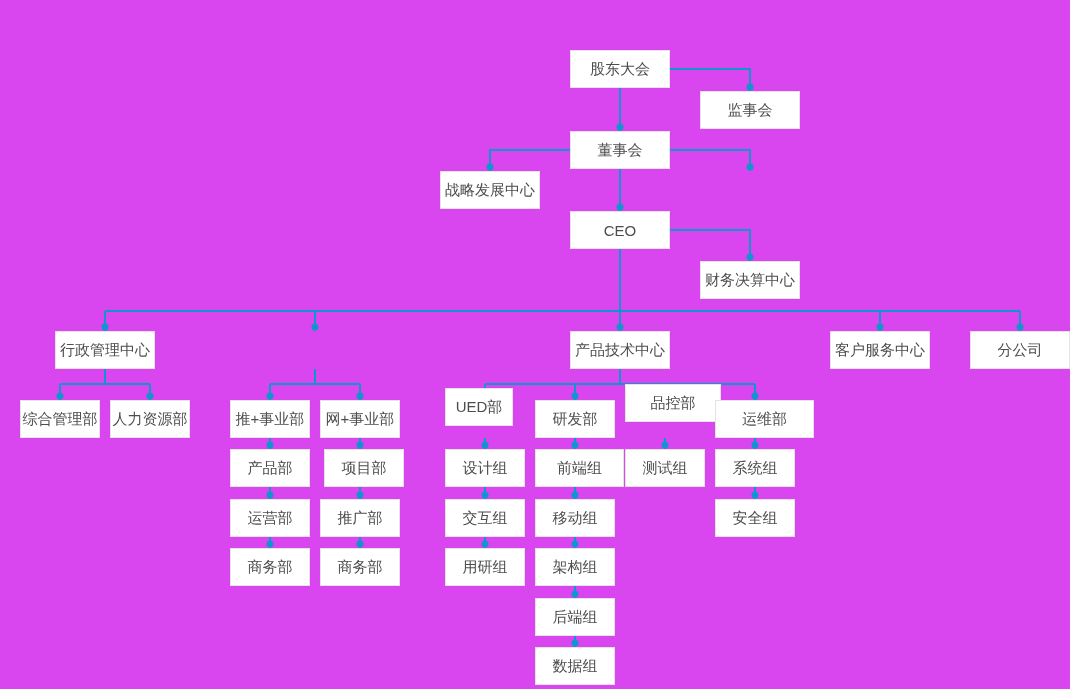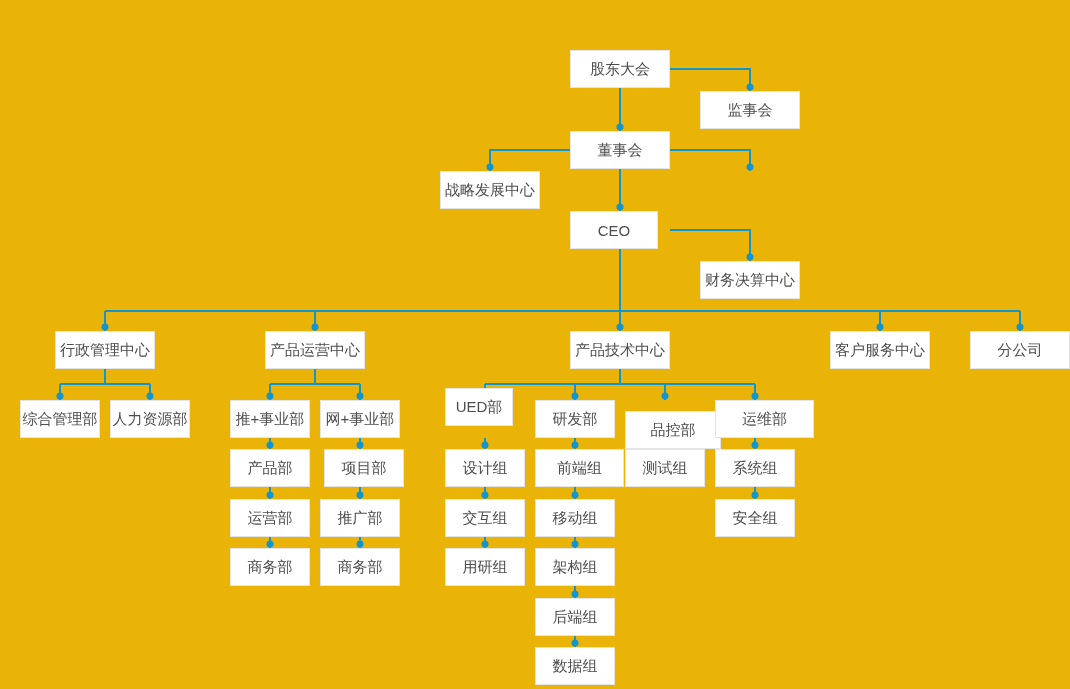--- a/index.html
+++ b/index.html
@@ -4,21 +4,21 @@
 <style>
   html, body {
     margin: 0;
     padding: 0;
     background: #ffffff;
   }
   .canvas {
     position: relative;
     width: 1070px;
     height: 689px;
-    background: #eab308;
+    background: #d946ef;
     overflow: hidden;
     font-family: "Liberation Sans", "DejaVu Sans", sans-serif;
   }
   .wires {
     position: absolute;
     left: 0;
     top: 0;
   }
   .wires path {
     stroke: #1095cf;
@@ -112,44 +112,43 @@
         <circle cx="575" cy="544" r="3.5"></circle>
       <circle cx="575" cy="594" r="3.5"></circle>
         <circle cx="575" cy="643" r="3.5"></circle>
     </g>
   </svg>
 
   <div class="node" style="left:570px;top:50px;width:100px">股东大会</div>
   <div class="node" style="left:700px;top:91px;width:100px">监事会</div>
   <div class="node" style="left:570px;top:131px;width:100px">董事会</div>
   <div class="node" style="left:440px;top:171px;width:100px">战略发展中心</div>
-  <div class="node" style="left:570px;top:211px;width:88px">CEO</div>
+  <div class="node" style="left:570px;top:211px;width:100px">CEO</div>
   <div class="node" style="left:700px;top:261px;width:100px">财务决算中心</div>
 
   <div class="node" style="left:55px;top:331px;width:100px">行政管理中心</div>
-  <div class="node" style="left:265px;top:331px;width:100px">产品运营中心</div>
   <div class="node" style="left:570px;top:331px;width:100px">产品技术中心</div>
   <div class="node" style="left:830px;top:331px;width:100px">客户服务中心</div>
   <div class="node" style="left:970px;top:331px;width:100px">分公司</div>
 
   <div class="node" style="left:20px;top:400px;width:80px">综合管理部</div>
   <div class="node" style="left:110px;top:400px;width:80px">人力资源部</div>
 
   <div class="node" style="left:230px;top:400px;width:80px">推+事业部</div>
   <div class="node" style="left:320px;top:400px;width:80px">网+事业部</div>
   <div class="node" style="left:230px;top:449px;width:80px">产品部</div>
   <div class="node" style="left:324px;top:449px;width:80px">项目部</div>
   <div class="node" style="left:230px;top:499px;width:80px">运营部</div>
   <div class="node" style="left:320px;top:499px;width:80px">推广部</div>
   <div class="node" style="left:230px;top:548px;width:80px">商务部</div>
   <div class="node" style="left:320px;top:548px;width:80px">商务部</div>
 
   <div class="node" style="left:445px;top:388px;width:68px">UED部</div>
   <div class="node" style="left:535px;top:400px;width:80px">研发部</div>
-  <div class="node" style="left:625px;top:411px;width:96px">品控部</div>
+  <div class="node" style="left:625px;top:384px;width:96px">品控部</div>
   <div class="node" style="left:715px;top:400px;width:99px">运维部</div>
 
   <div class="node" style="left:445px;top:449px;width:80px">设计组</div>
   <div class="node" style="left:535px;top:449px;width:89px">前端组</div>
   <div class="node" style="left:625px;top:449px;width:80px">测试组</div>
   <div class="node" style="left:715px;top:449px;width:80px">系统组</div>
   <div class="node" style="left:445px;top:499px;width:80px">交互组</div>
   <div class="node" style="left:535px;top:499px;width:80px">移动组</div>
   <div class="node" style="left:715px;top:499px;width:80px">安全组</div>
   <div class="node" style="left:445px;top:548px;width:80px">用研组</div>

